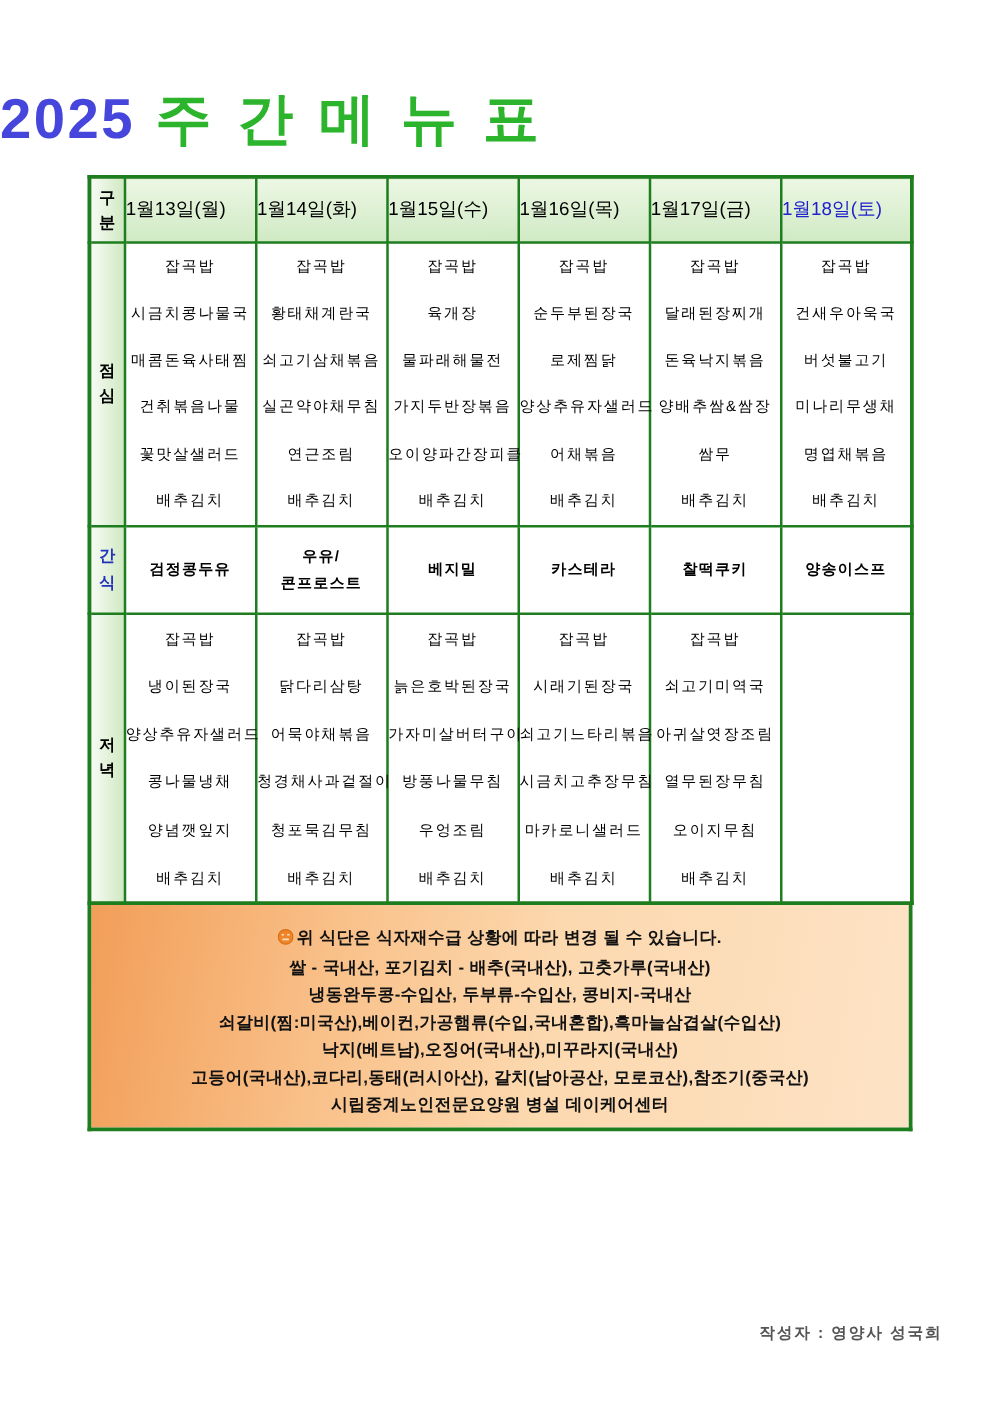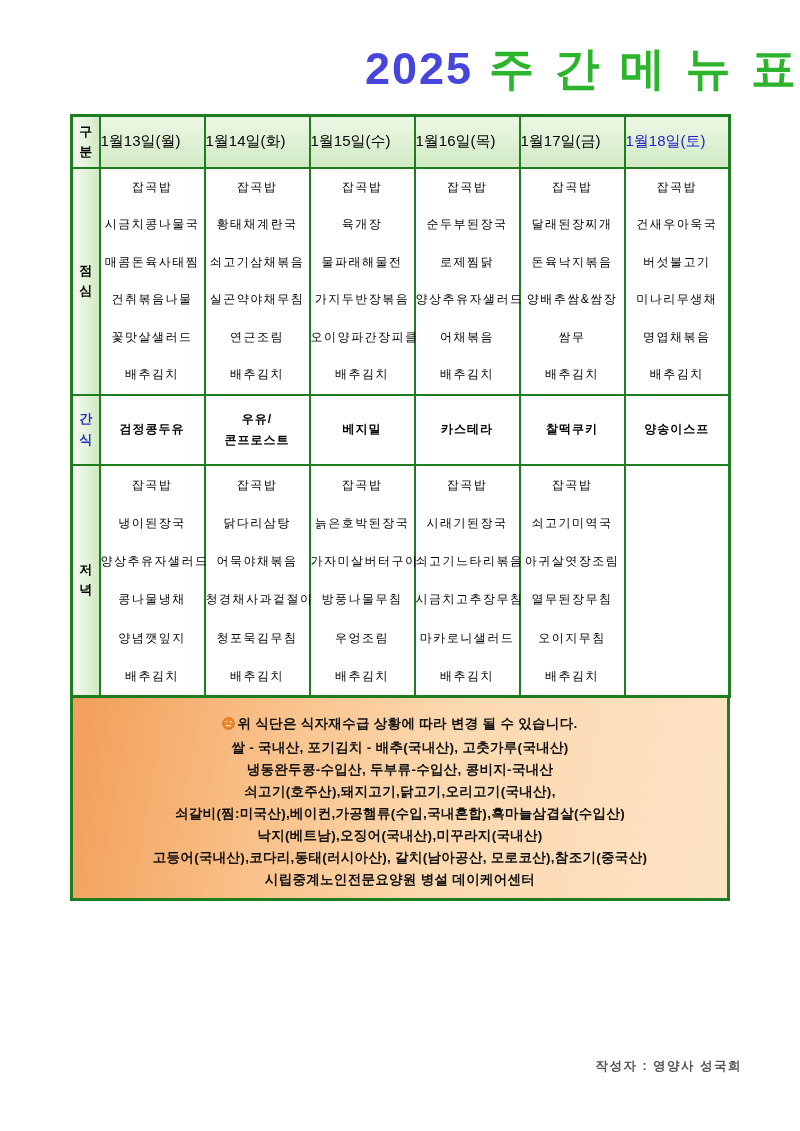--- a/index.html
+++ b/index.html
@@ -5,28 +5,27 @@
   * { margin:0; padding:0; box-sizing:border-box; }
   body { background:#ffffff; }
   .page {
     position:relative;
     width:800px; height:1131px;
     background:#ffffff;
     font-family:"Liberation Sans","DejaVu Sans",sans-serif;
     overflow:hidden;
   }
   .title {
-    padding-top:42px;
-    text-align:right;
+    padding-top:68px;
+    text-align:left;
     font-weight:bold;
     font-size:45px;
     line-height:54px;
     letter-spacing:4px;
     white-space:nowrap;
-    margin-left:11px;
   }
   .title .year { color:#4646dd; margin-right:16px; letter-spacing:2px; }
   .title .menu-kr { color:#2cb52c; }
 
   table.menu {
     border-collapse:collapse;
     table-layout:fixed;
     width:660px;
     margin:18px 0 0 70px;
     border:3px solid #1e7d1e;
@@ -106,21 +105,21 @@
   }
   .smiley {
     display:inline-block;
     vertical-align:-2px;
     margin-right:2px;
   }
 
   .author {
     position:absolute;
     top:1058px;
-    right:58px;
+    right:46px;
     font-size:12.5px;
     color:#555555;
     letter-spacing:1.5px;
     font-weight:bold;
   }
 </style>
 </head>
 <body>
 
 <div class="page">
@@ -271,21 +270,20 @@
           <circle cx="7" cy="7" r="6.3" fill="#ef8528" stroke="#d96f12" stroke-width="1"></circle>
           <line x1="3.6" y1="5.2" x2="5.6" y2="5.2" stroke="#fbe3c4" stroke-width="1.4"></line>
           <line x1="8.4" y1="5.2" x2="10.4" y2="5.2" stroke="#fbe3c4" stroke-width="1.4"></line>
           <line x1="4.2" y1="9.2" x2="9.8" y2="9.2" stroke="#fbe3c4" stroke-width="1.4"></line>
         </svg>
       </span><span>위 식단은 식자재수급 상황에 따라 변경 될 수 있습니다.</span>
     </div>
     <div>
         <div class="note-line">쌀 - 국내산, 포기김치 - 배추(국내산), 고춧가루(국내산)</div>
         <div class="note-line">냉동완두콩-수입산, 두부류-수입산, 콩비지-국내산</div>
-        <div class="note-line">쇠고기(호주산),돼지고기,닭고기,오리고기(국내산),</div>
         <div class="note-line">쇠갈비(찜:미국산),베이컨,가공햄류(수입,국내혼합),흑마늘삼겹살(수입산)</div>
         <div class="note-line">낙지(베트남),오징어(국내산),미꾸라지(국내산)</div>
         <div class="note-line">고등어(국내산),코다리,동태(러시아산), 갈치(남아공산, 모로코산),참조기(중국산)</div>
         <div class="note-line">시립중계노인전문요양원 병설 데이케어센터</div>
       </div>
   </div>
 
   <div class="author">작성자 : 영양사 성국희</div>
 
 </div>

